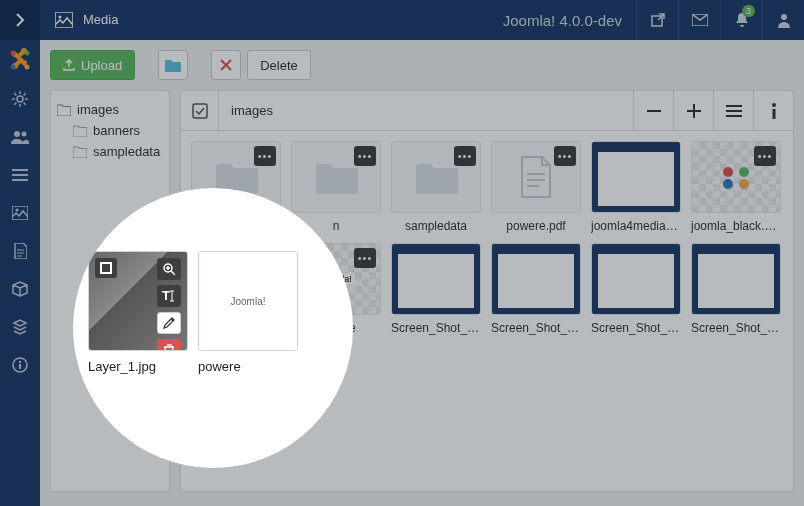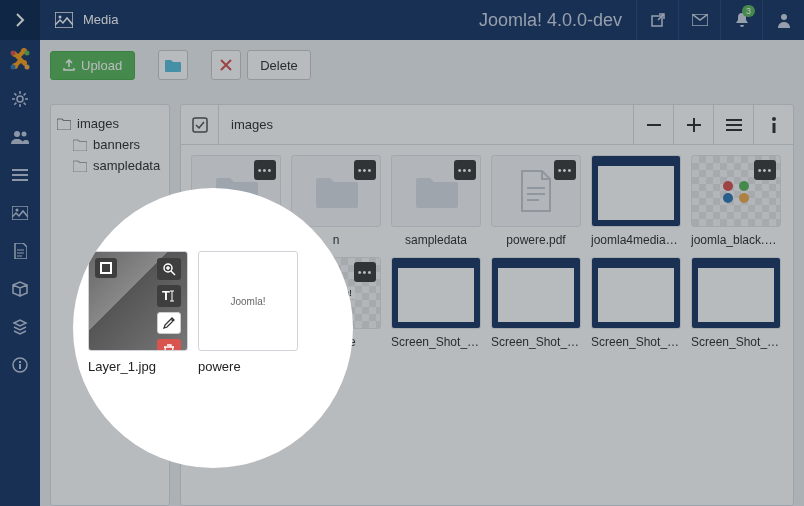--- a/index.html
+++ b/index.html
@@ -2,28 +2,28 @@
 <html><head>
 <meta charset="utf-8">
 <style>
 *{box-sizing:border-box;margin:0;padding:0;font-family:-apple-system,BlinkMacSystemFont,"Segoe UI",Arial,sans-serif;font-size:13px}
 body{background:#fff;width:804px;height:506px;overflow:hidden;position:relative}
 .topbar{height:40px;background:#1a3867;display:flex;align-items:center;color:#fff}
 .topbar-left{display:flex;align-items:center;height:100%}
 .topbar-toggle{width:40px;height:40px;background:#0e2a52;display:flex;align-items:center;justify-content:center;color:#fff;cursor:pointer}
 .topbar-title{display:flex;align-items:flex-start;gap:10px;padding:0 15px;font-size:17px}
 .topbar-right{margin-left:auto;display:flex;align-items:center;height:100%}
-.version{padding:0 14px;color:#cfd7e6;font-size:18px}
+.version{padding:0 14px;color:#cfd7e6;font-size:15px}
 .topbar-icon{width:42px;height:40px;display:flex;align-items:center;justify-content:center;border-left:1px solid #2a4a7a;cursor:pointer;position:relative;color:#cfd7e6}
 .badge{position:absolute;top:5px;right:7px;background:#5cb85c;color:#fff;font-size:9px;border-radius:8px;padding:0 4px;line-height:12px}
 .sidebar{position:absolute;left:0;top:40px;width:40px;bottom:0;background:#1a3867;display:flex;flex-direction:column}
 .sidebar-logo{height:40px;display:flex;align-items:center;justify-content:center}
 .sidebar-item{width:40px;height:38px;display:flex;align-items:center;justify-content:center;color:#c0cadd;cursor:pointer}
 .content{position:absolute;left:40px;top:40px;right:0;bottom:0;background:#eef1f4;padding:10px;overflow:hidden}
-.toolbar{display:flex;gap:23px;margin-bottom:24px;align-items:center}
+.toolbar{display:flex;gap:23px;margin-bottom:10px;}
 .btn{display:inline-flex;align-items:center;gap:6px;padding:6px 12px;border:1px solid #ccc;background:#fff;border-radius:3px;cursor:pointer;font-size:13px;color:#333}
 .btn-upload{background:#5cb85c;border-color:#4cae4c;color:#fff}
 .btn-icon{display:inline-flex;align-items:center;justify-content:center;width:30px;height:30px;padding:0;border:1px solid #ccc;background:#fff;border-radius:3px}
 .toolbar-group{display:flex;gap:6px}
 .toolbar-right{margin-left:auto;display:flex;gap:6px}
 .main{display:flex;gap:10px;height:calc(100% - 44px)}
 .tree{width:120px;background:#fff;border:1px solid #d9dee3;border-radius:3px;padding:8px 6px}
 .tree-node{display:flex;align-items:center;gap:6px;padding:3px 0;color:#333;font-size:13px}
 .tree-child{padding-left:16px}
 .browser{flex:1;background:#fff;border:1px solid #d9dee3;border-radius:3px;display:flex;flex-direction:column}

